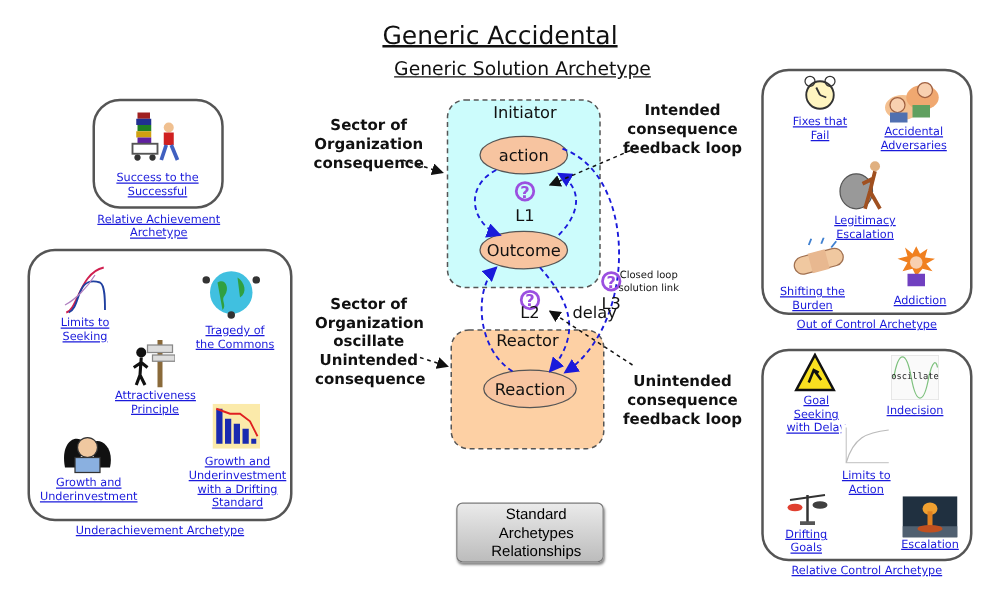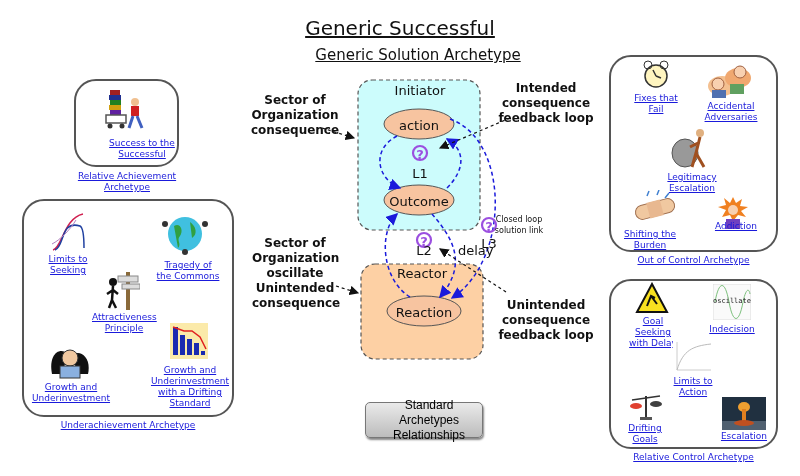--- a/index.html
+++ b/index.html
@@ -5,49 +5,49 @@
   html,body{margin:0;padding:0;background:#fff;}
   body{width:800px;height:476px;position:relative;overflow:hidden;font-family:"DejaVu Sans",sans-serif;}
   .abs{position:absolute;}
   .title{left:0;width:800px;top:16px;text-align:center;font-size:20px;text-decoration:underline;color:#111;}
   .subtitle{left:0;width:836px;top:46px;text-align:center;font-size:15px;text-decoration:underline;color:#111;}
   .panel{position:absolute;border:2px solid #555;border-radius:22px;background:#fff;box-sizing:border-box;}
   .link{color:#1a1adb;text-decoration:underline;font-size:9px;line-height:11px;text-align:center;cursor:pointer;}
   .caption{color:#1a1adb;text-decoration:underline;font-size:9px;text-align:center;cursor:pointer;}
   .note{font-size:12px;line-height:15px;text-align:center;color:#111;font-weight:bold;}
   .small{font-size:13px;color:#111;text-align:center;}
-  .btn{left:365px;top:402px;width:118px;height:36px;border:1px solid #777;border-radius:5px;
+  .btn{left:365px;top:402px;width:118px;height:48px;border:1px solid #777;border-radius:5px;
        background:linear-gradient(#eaeaea,#bcbcbc);box-shadow:1px 2px 2px #888;
        font-family:"Liberation Sans",sans-serif;font-size:12px;line-height:15px;text-align:center;
        display:flex;align-items:center;justify-content:center;box-sizing:border-box;cursor:pointer;padding-left:10px;}
   svg{position:absolute;left:0;top:0;}
   .pic{position:absolute;}
 </style>
 </head>
 <body>
 
-<div class="abs title">Generic Successful</div>
+<div class="abs title">Generic Accidental</div>
 <div class="abs subtitle">Generic Solution Archetype</div>
 
 <div class="panel" style="left:74px;top:79px;width:105px;height:88px;"></div>
 <svg class="pic" style="left:102px;top:88px;" width="50" height="44">
   <rect x="8" y="2" width="10" height="5" fill="#a02020"></rect>
     <rect x="7" y="7" width="12" height="5" fill="#203090"></rect>
   <rect x="8" y="12" width="11" height="5" fill="#208020"></rect>
     <rect x="7" y="17" width="12" height="5" fill="#d0a010"></rect>
   <rect x="8" y="22" width="11" height="5" fill="#6020a0"></rect>
   <rect x="4" y="27" width="20" height="8" fill="none" stroke="#555" stroke-width="1.5"></rect>
   <circle cx="8" cy="38" r="2.5" fill="#333"></circle>
     <circle cx="20" cy="38" r="2.5" fill="#333"></circle>
   <circle cx="33" cy="14" r="4" fill="#f0c090"></circle>
     <rect x="29" y="18" width="8" height="10" fill="#d02020"></rect>
   <line x1="31" y1="28" x2="27" y2="40" stroke="#4060c0" stroke-width="3"></line>
     <line x1="35" y1="28" x2="40" y2="40" stroke="#4060c0" stroke-width="3"></line>
 </svg>
-<div class="abs link" style="left:76px;top:138px;width:100px;margin-left:16px;">
+<div class="abs link" style="left:76px;top:138px;width:100px;">
   <div>Success to the</div>
   <div>Successful</div>
 </div>
 <div class="abs caption" style="left:60px;top:171px;width:134px;line-height:11px;">
   <span>Relative Achievement Archetype</span>
 </div>
 
 <div class="panel" style="left:22px;top:199px;width:212px;height:218px;"></div>
 <svg class="pic" style="left:50px;top:210px;" width="36" height="42">
   <path d="M3,40 C12,38 14,8 33,4" stroke="#d02050" stroke-width="1.5" fill="none"></path>
@@ -151,21 +151,21 @@
 </svg>
 <div class="abs link" style="left:620px;top:229px;width:60px;">
   <div>Shifting the</div>
   <div>Burden</div>
 </div>
 <svg class="pic" style="left:716px;top:195px;" width="34" height="36">
   <path d="M17,2 L20,8 L26,4 L24,11 L32,12 L25,16 L30,22 L22,20 L17,26 L14,20 L6,22 L10,15 L2,12 L10,10 L8,3 L14,8 Z" fill="#f08020"></path>
   <circle cx="17" cy="15" r="5" fill="#f8d0b0"></circle>
     <rect x="10" y="24" width="14" height="10" fill="#7040c0"></rect>
 </svg>
-<div class="abs link" style="left:708px;top:221px;width:56px;">
+<div class="abs link" style="left:708px;top:236px;width:56px;">
   <div>Addiction</div>
 </div>
 <div class="abs caption" style="left:609px;top:255px;width:169px;text-decoration:underline;">
   <span>Out of Control Archetype</span>
 </div>
 
 <div class="panel" style="left:609px;top:279px;width:169px;height:170px;"></div>
 <svg class="pic" style="left:635px;top:282px;" width="34" height="32">
   <polygon points="17,2 32,30 2,30" fill="#f8e020" stroke="#111" stroke-width="2"></polygon>
   <path d="M12,24 L16,14 L20,16 M16,14 L22,22" stroke="#111" stroke-width="2" fill="none"></path>

